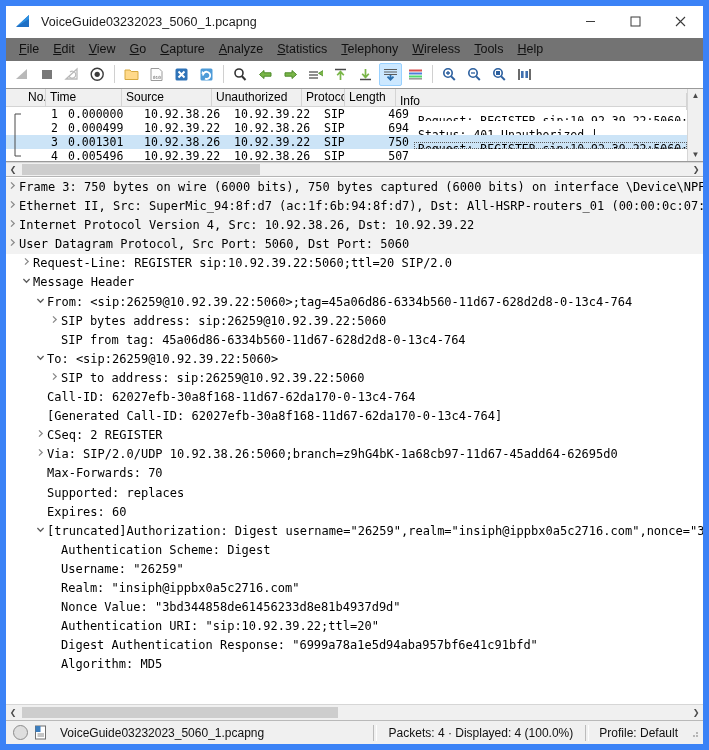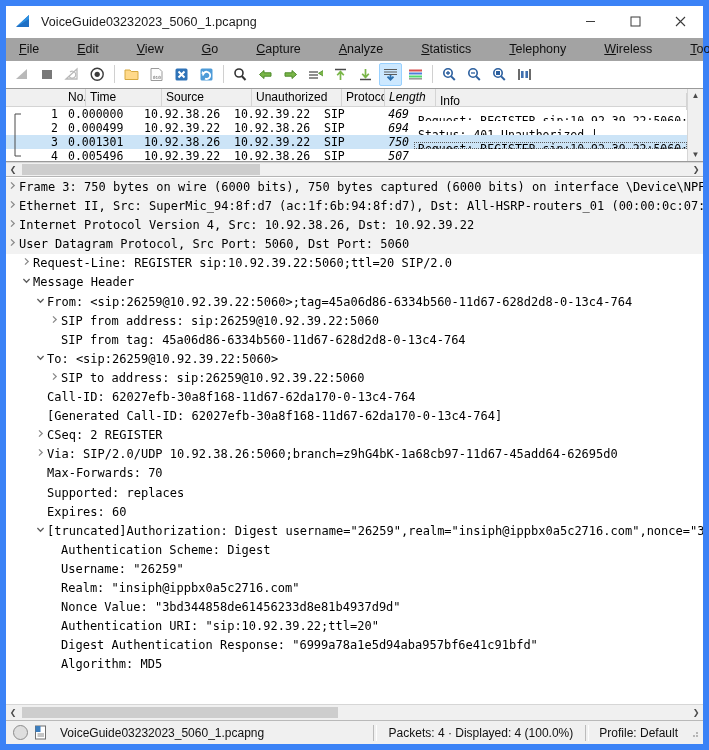--- a/index.html
+++ b/index.html
@@ -64,23 +64,22 @@
     font-size: 12px;
     color: #3b3b3b;
   }
 
   
   .menubar {
     height: 23px;
     min-height: 23px;
     display: flex;
     align-items: center;
-    background: #a3a3a3;
+    background: #737373;
     padding-left: 6px;
-    gap: 24px;
   }
   .menu-item {
     padding: 2px 7px 2px 7px;
     font-size: 12.5px;
     color: #111;
     white-space: nowrap;
     line-height: 17px;
   }
   .menu-item u { text-decoration: underline; text-underline-offset: 1px; }
 
@@ -241,21 +240,21 @@
   .pl-row .cell {
     box-sizing: border-box;
     overflow: hidden;
     white-space: nowrap;
   }
   .c-no    { width: 40px; text-align: right; padding-right: 6px; }
   .c-time  { width: 76px; padding-left: 4px; }
   .c-src   { width: 90px; padding-left: 4px; }
   .c-dst   { width: 90px; padding-left: 4px; }
   .c-proto { width: 43px; padding-left: 4px; }
-  .c-len   { width: 51px; text-align: right; padding-right: 5px; font-style: italic; }
+  .c-len   { width: 51px; text-align: right; padding-right: 5px; }
   .c-info  { flex: 1; padding-left: 4px; margin-top: 7px; }
 
   .pl-scroll {
     width: 15px;
     background: #f0f0f0;
     border-left: 1px solid #d6d6d6;
     display: flex;
     flex-direction: column;
     justify-content: space-between;
     align-items: center;
@@ -549,21 +548,21 @@
         </svg>
       </div>
     </div>
 
 
   <div class="packet-list">
     <div class="pl-body">
       <div class="pl-cols">
         <div class="pl-header" id="pl-header">
             <div class="hcell" style="width: 18px; border-right: none;"></div>
-            <div class="hcell c-no" style="width: 22px; text-align: left; padding-right: 0px; margin-left: 40px;">No.</div>
+            <div class="hcell c-no" style="width: 22px; text-align: left; padding-right: 0px;">No.</div>
             <div class="hcell c-time">Time</div>
             <div class="hcell c-src">Source</div>
             <div class="hcell c-dst">Unauthorized</div>
             <div class="hcell c-proto">Protocol</div>
             <div class="hcell c-len" style="text-align: left; padding-left: 4px; padding-right: 0px;">Length</div>
             <div class="hcell c-info">Info</div>
           </div>
         <div id="pl-rows">
             <div class="pl-row">
               <div class="pl-bracket"><svg width="18" height="14" viewBox="0 0 18 14">
@@ -672,21 +671,21 @@
         <div class="d-row">
           <div class="d-arrow" style="margin-left: 28px;"><svg width="9" height="9" viewBox="0 0 9 9">
               <path d="M1.4 3 L4.5 6.2 L7.6 3" fill="none" stroke="#5c5c5c" stroke-width="1.3"></path>
             </svg></div>
           <div class="d-text">From: &lt;sip:26259@10.92.39.22:5060&gt;;tag=45a06d86-6334b560-11d67-628d2d8-0-13c4-764</div>
         </div>
         <div class="d-row">
           <div class="d-arrow" style="margin-left: 42px;"><svg width="9" height="9" viewBox="0 0 9 9">
               <path d="M3 1.4 L6.2 4.5 L3 7.6" fill="none" stroke="#8a8a8a" stroke-width="1.3"></path>
             </svg></div>
-          <div class="d-text">SIP from address: sip:26259@10.92.39.22:5060</div>
+          <div class="d-text">SIP bytes address: sip:26259@10.92.39.22:5060</div>
         </div>
         <div class="d-row">
           <div class="d-arrow" style="margin-left: 42px;"></div>
           <div class="d-text">SIP from tag: 45a06d86-6334b560-11d67-628d2d8-0-13c4-764</div>
         </div>
         <div class="d-row">
           <div class="d-arrow" style="margin-left: 28px;"><svg width="9" height="9" viewBox="0 0 9 9">
               <path d="M1.4 3 L4.5 6.2 L7.6 3" fill="none" stroke="#5c5c5c" stroke-width="1.3"></path>
             </svg></div>
           <div class="d-text">To: &lt;sip:26259@10.92.39.22:5060&gt;</div>

